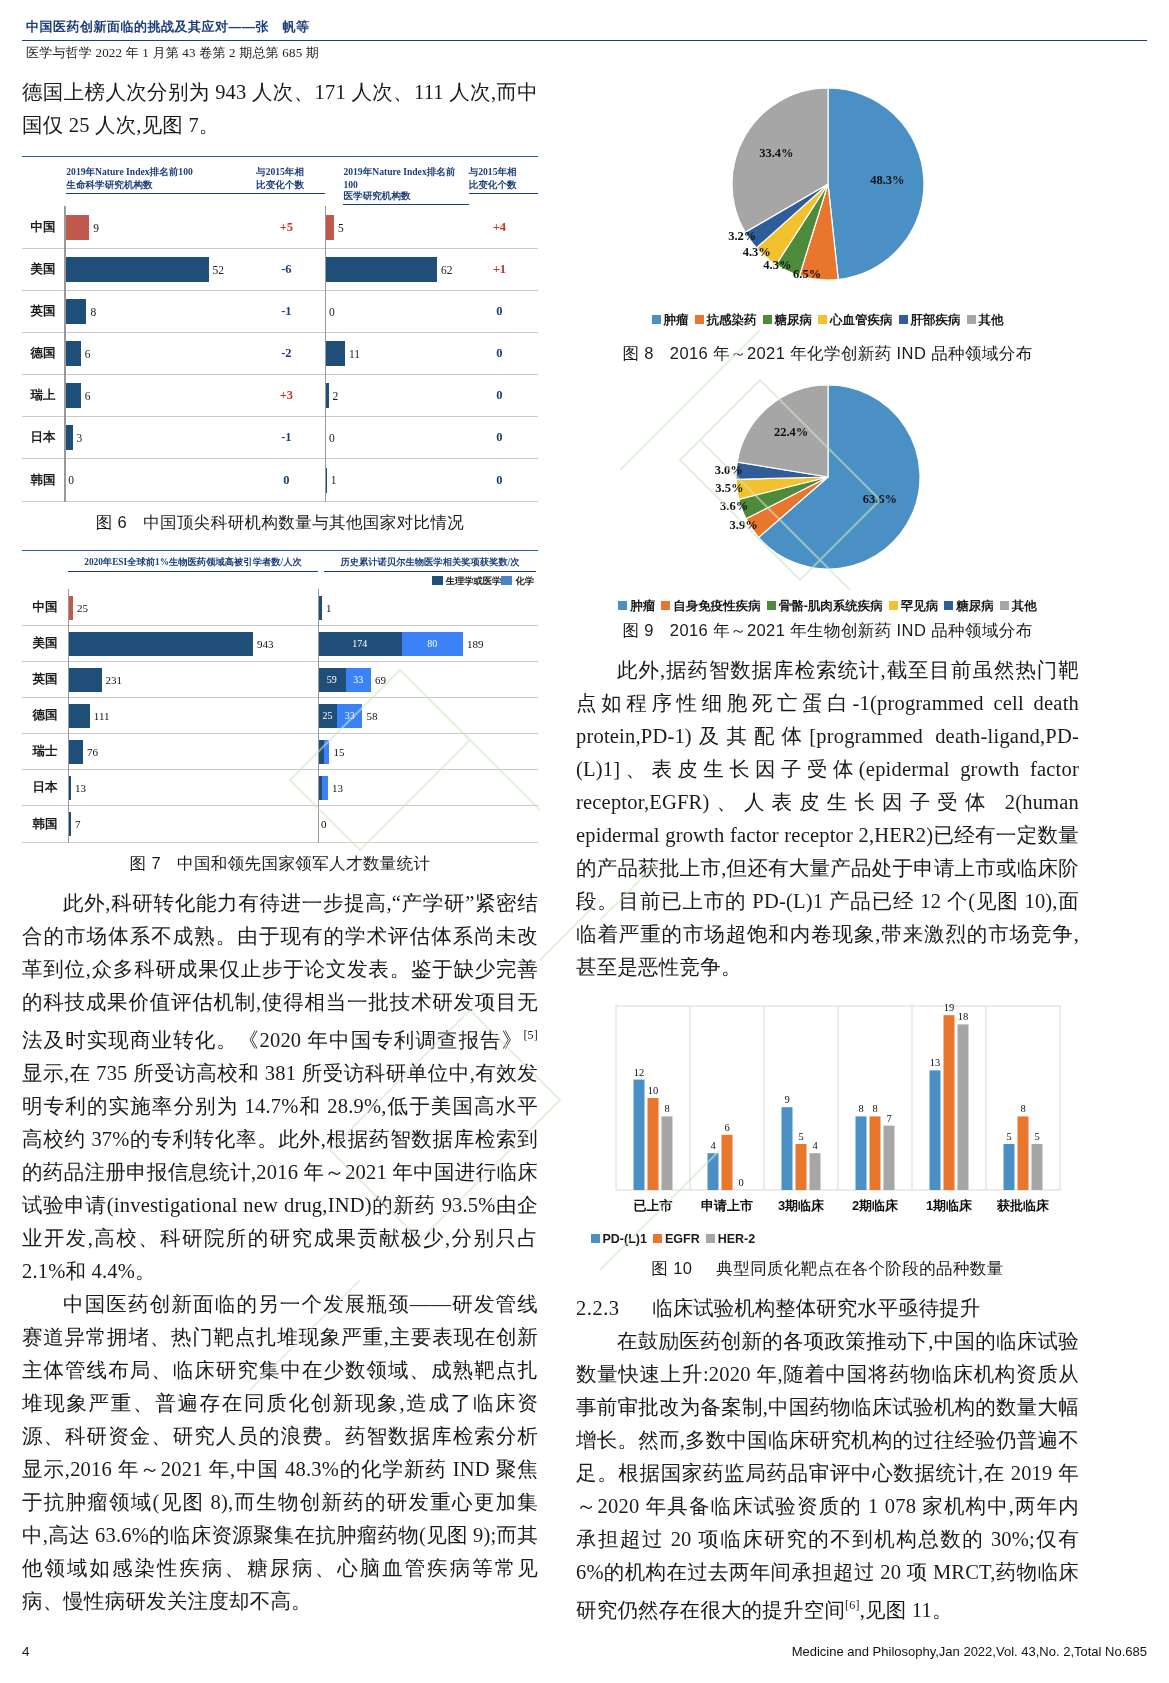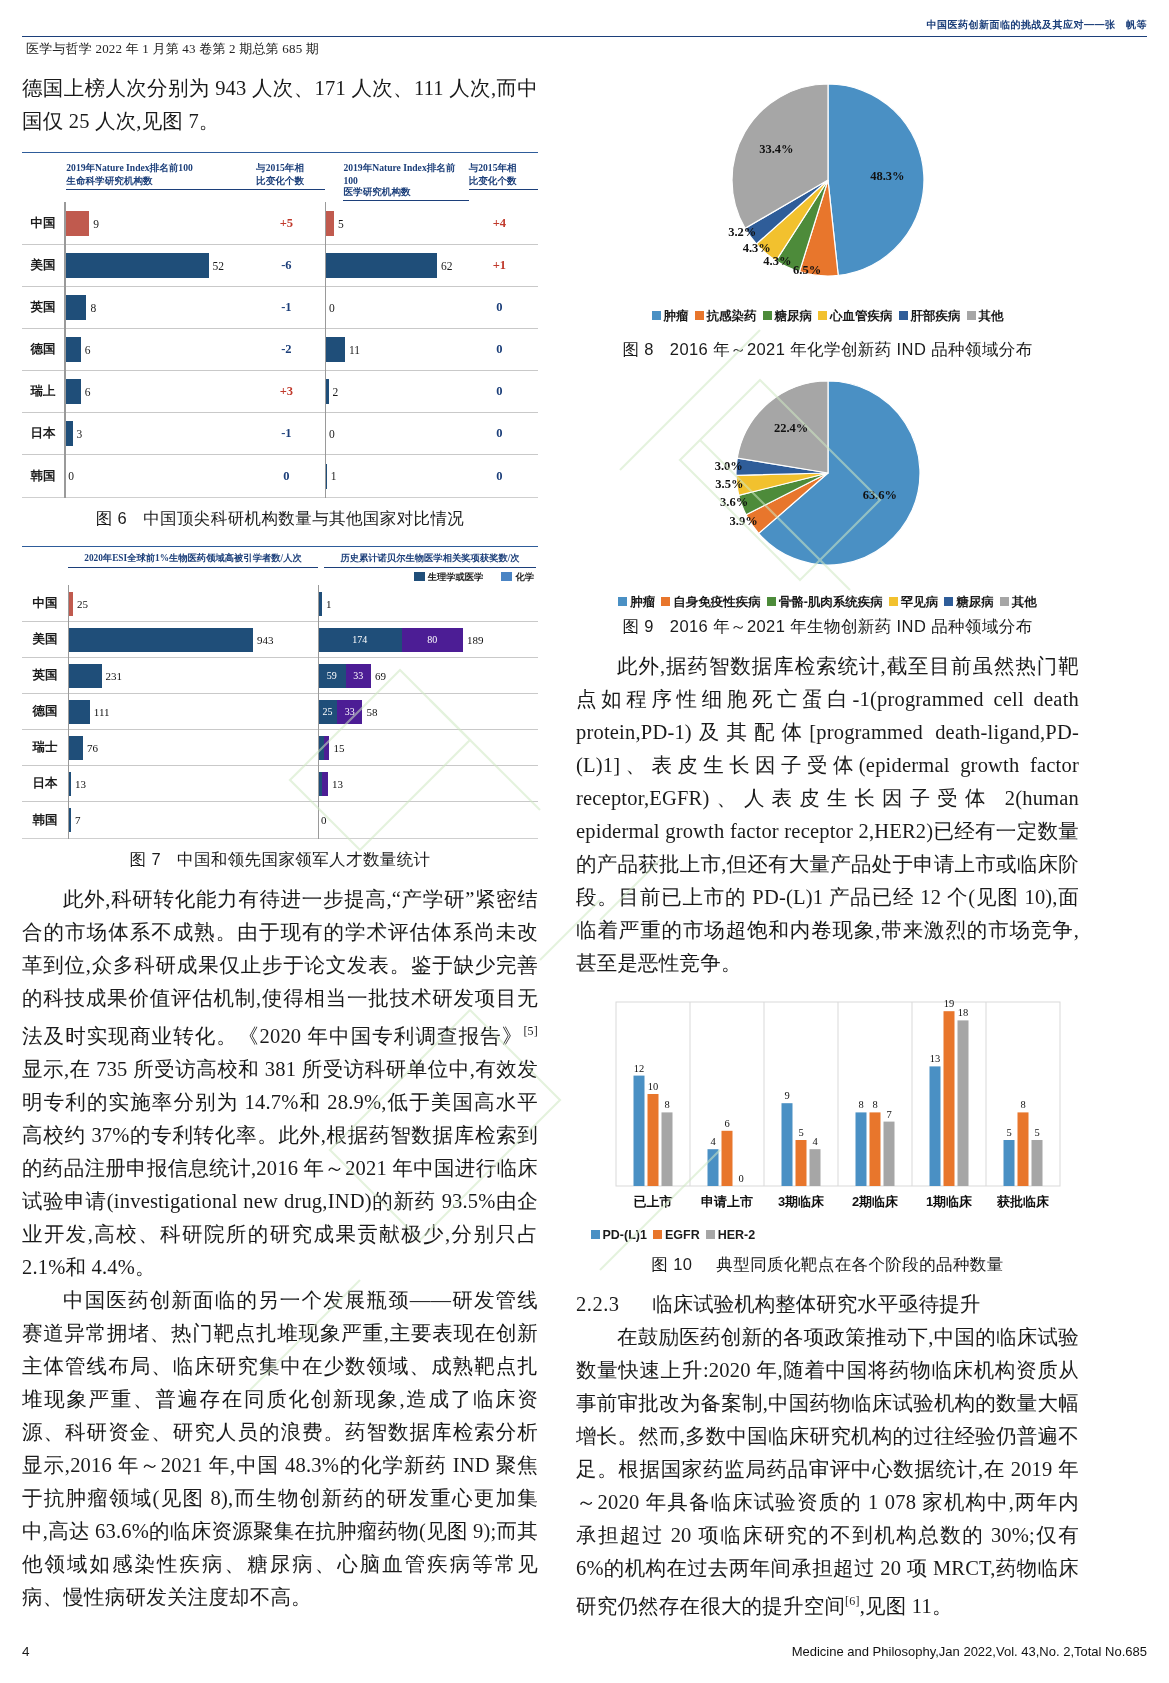--- a/index.html
+++ b/index.html
@@ -8,22 +8,22 @@
     width:1169px; height:1683px;
     background:#ffffff;
     font-family:"Liberation Serif", serif;
     color:#1a1a1a;
     position:relative;
     overflow:hidden;
   }
   .page { position:relative; width:1169px; height:1683px; padding:18px 22px 0 22px; }
 
   
-  .runhead { font-family:"Liberation Sans", sans-serif; font-weight:bold; font-size:10px;
-             color:#1c3f7a; letter-spacing:.5px; padding-left:4px;text-align:right; }
+  .runhead { font-family:"Liberation Sans", sans-serif; font-weight:bold; font-size:13px;
+             color:#1c3f7a; letter-spacing:.5px; padding-left:4px; }
   .rule { border:0; border-top:1.2px solid #1c3f7a; margin:4px 0 3px 0; }
   .journal { font-size:13px; color:#222; padding-left:4px; letter-spacing:.2px; }
 
   
   .cols { display:flex; gap:38px; margin-top:14px; }
   .col { width:516px; }
   .col.right { width:503px; }
 
   p.body { font-size:20.5px; line-height:33px; text-align:justify; margin:0;
            letter-spacing:.2px; text-justify:inter-character; }
@@ -66,36 +66,36 @@
 
   
   .fig7 { border-top:1.6px solid #2e5c9a; border-bottom:1.1px solid #cfcfcf;
           margin:16px 0 0 0; padding-top:5px;}
   .fig7 .hdr { display:flex; font-family:"Liberation Serif", serif; font-weight:bold;
                font-size:9.3px; color:#1c3f7a; }
   .fig7 .hdr .lab { width:46px; }
   .fig7 .hdr .h { border-bottom:1.3px solid #1c3f7a; padding-bottom:2px; }
   .fig7 .hdr .hA { width:250px; text-align:center; }
   .fig7 .hdr .hB { width:212px; text-align:center; margin-left:6px; }
-  .f7legend { display:flex; justify-content:flex-end; gap:18px; align-items:center;
+  .f7legend { display:flex; justify-content:flex-end; gap:0; align-items:center;
               font-family:"Liberation Serif", serif; font-weight:bold; font-size:9.3px;
               color:#222; margin:3px 4px 2px 0;}
   .f7legend .sw { display:inline-block; width:11px; height:9px; vertical-align:-1px; margin-right:3px;}
   .sw-dark { background:#1f4e79; }
   .sw-light { background:#4a84c4; }
   .f7row { display:flex; height:36px; border-bottom:1px solid #c9c9c9; align-items:stretch; }
   .f7row:last-child { border-bottom:none; }
   .f7row .cname { width:46px; font-weight:bold; font-size:12.5px;
                   display:flex; align-items:center; justify-content:center; }
   .f7left { width:250px; position:relative; display:flex; align-items:center; }
   .f7right { width:218px; position:relative; display:flex; align-items:center; }
   .f7left .axis, .f7right .axis { position:absolute; left:0; top:-1px; bottom:-1px;
                                   width:1.4px; background:#9a9a9a; }
   .f7bar { height:24px; background:#1f4e79; }
-  .f7bar.light { background:#4c1d95; }
+  .f7bar.light { background:#3b82f6; }
   .f7num { font-size:11px; margin-left:4px; color:#111; }
   .f7inbar { font-size:10px; color:#fff; text-align:center; line-height:24px; }
 
   
   .pieWrap { text-align:center; }
   .pielegend { font-family:"Liberation Sans", sans-serif; font-weight:bold;
                font-size:12.5px; margin-top:2px; }
   .pielegend .it { margin:16px 3px; white-space:nowrap; }
   .pielegend .sw { display:inline-block; width:9px; height:9px; margin-right:3px; vertical-align:0px; }
 

